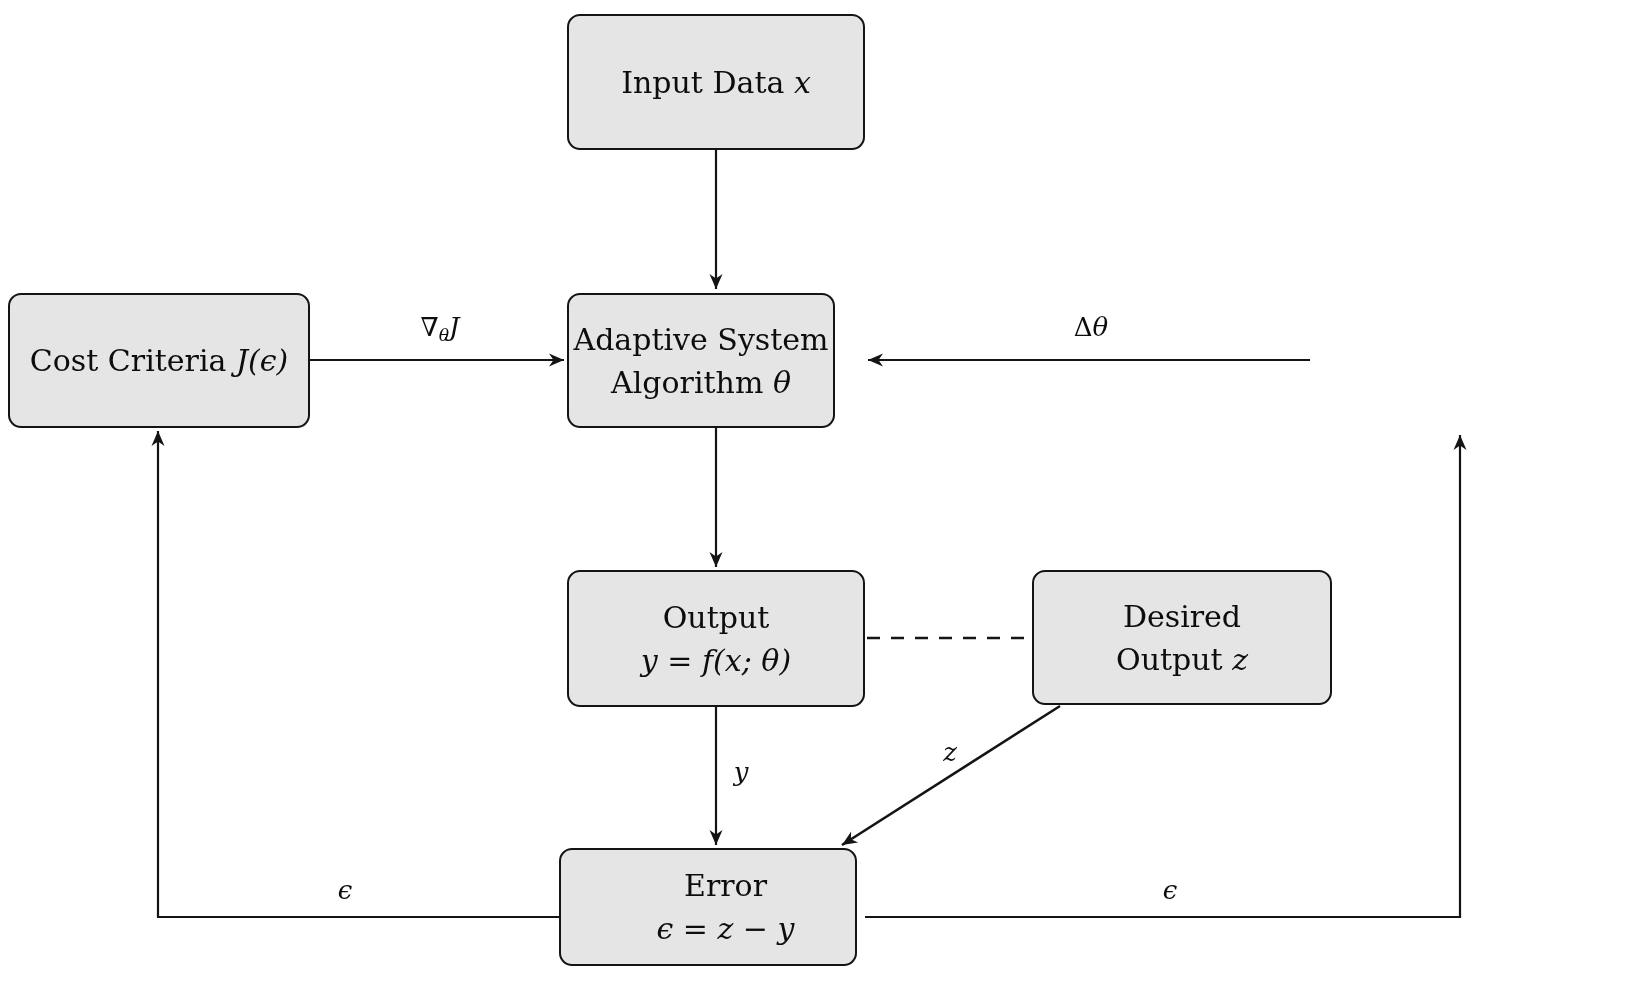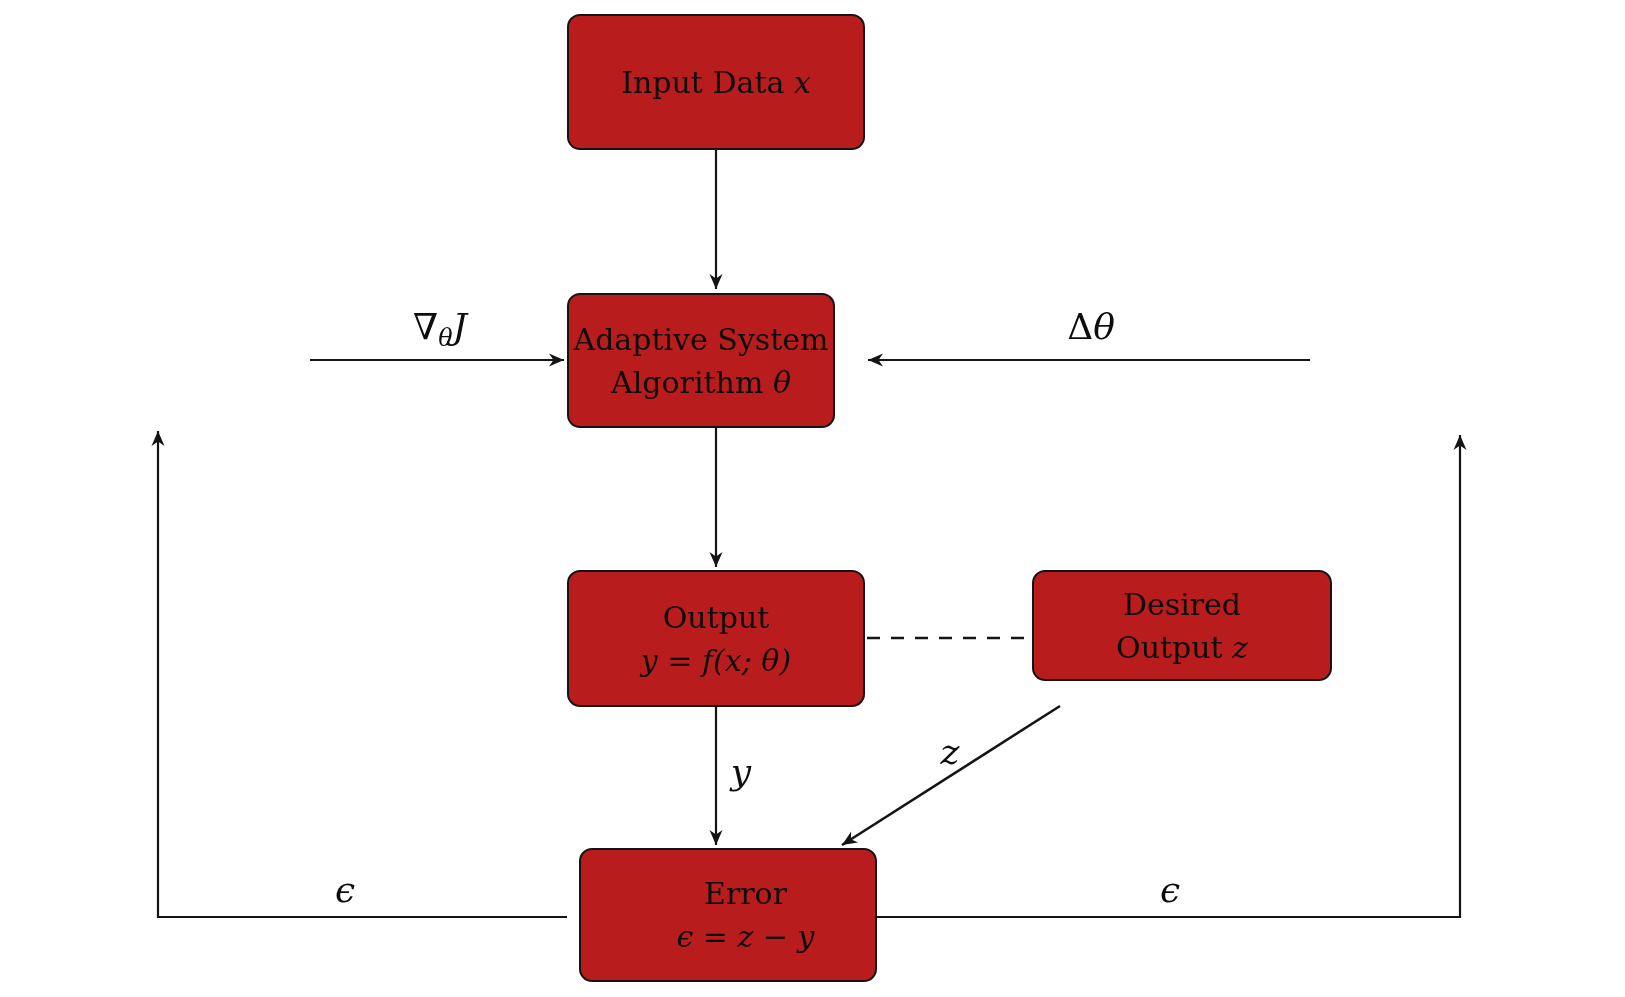--- a/index.html
+++ b/index.html
@@ -19,21 +19,21 @@
   svg.wires {
     position: absolute;
     left: 0;
     top: 0;
     width: 1625px;
     height: 997px;
   }
   .box {
     position: absolute;
     box-sizing: border-box;
-    background: #b91c1c;
+    background: #e5e5e5;
     border: 2.2px solid #141414;
     border-radius: 13px;
     display: flex;
     flex-direction: column;
     justify-content: center;
     align-items: center;
     text-align: center;
     font-size: 30px;
     line-height: 43px;
   }
@@ -42,21 +42,21 @@
   .m  { font-style: italic; }
   .rm { font-style: normal; }
   sub.m {
     font-style: italic;
     font-size: 66%;
     line-height: 0;
     vertical-align: -0.28em;
   }
   .elabel {
     position: absolute;
-    font-size: 36px;
+    font-size: 26px;
     line-height: 34px;
     white-space: pre;
     transform: translate(-50%, -50%);
   }
 </style>
 </head>
 <body>
 
 <div class="canvas">
 
@@ -83,38 +83,41 @@
 
     <polyline points="567,917 158,917 158,431" fill="none" stroke="#141414" stroke-width="2.2" marker-end="url(#ah)"></polyline>
 
     <polyline points="865,917 1460,917 1460,435" fill="none" stroke="#141414" stroke-width="2.2" marker-end="url(#ah)"></polyline>
   </svg>
 
   <div class="box" style="left:567px; top:14px; width:298px; height:136px;">
     <div class="ln"><span>Input Data </span><span class="m">x</span></div>
   </div>
 
+  <div class="box" style="left:8px; top:293px; width:302px; height:135px;">
+    <div class="ln"><span>Cost Criteria </span><span class="m">J(ϵ)</span></div>
+  </div>
 
   <div class="box" style="left:567px; top:293px; width:268px; height:135px;">
     <div class="ln">Adaptive System</div>
     <div class="ln"><span>Algorithm </span><span class="m">θ</span></div>
   </div>
 
 
   <div class="box" style="left:567px; top:570px; width:298px; height:137px;">
     <div class="ln">Output</div>
     <div class="ln m">y = f(x; θ)</div>
   </div>
 
-  <div class="box" style="left:1032px; top:570px; width:300px; height:111px;">
+  <div class="box" style="left:1032px; top:570px; width:300px; height:135px;">
     <div class="ln">Desired</div>
     <div class="ln"><span>Output </span><span class="m">z</span></div>
   </div>
 
-  <div class="box" style="left:579px; top:848px; width:298px; height:134px;padding-left:35px;">
+  <div class="box" style="left:559px; top:848px; width:298px; height:118px;padding-left:35px;">
     <div class="ln">Error</div>
     <div class="ln m">ϵ = z − y</div>
   </div>
 
   <div class="elabel" style="left:440px; top:327px;"><span class="rm">∇</span><sub class="m">θ</sub><span class="m">J</span></div>
 
   <div class="elabel" style="left:1091px; top:327px;text-align:center;"><span class="rm">Δ</span><span class="m">θ</span></div>
 
   <div class="elabel m" style="left:741px; top:772px;">y</div>
 

